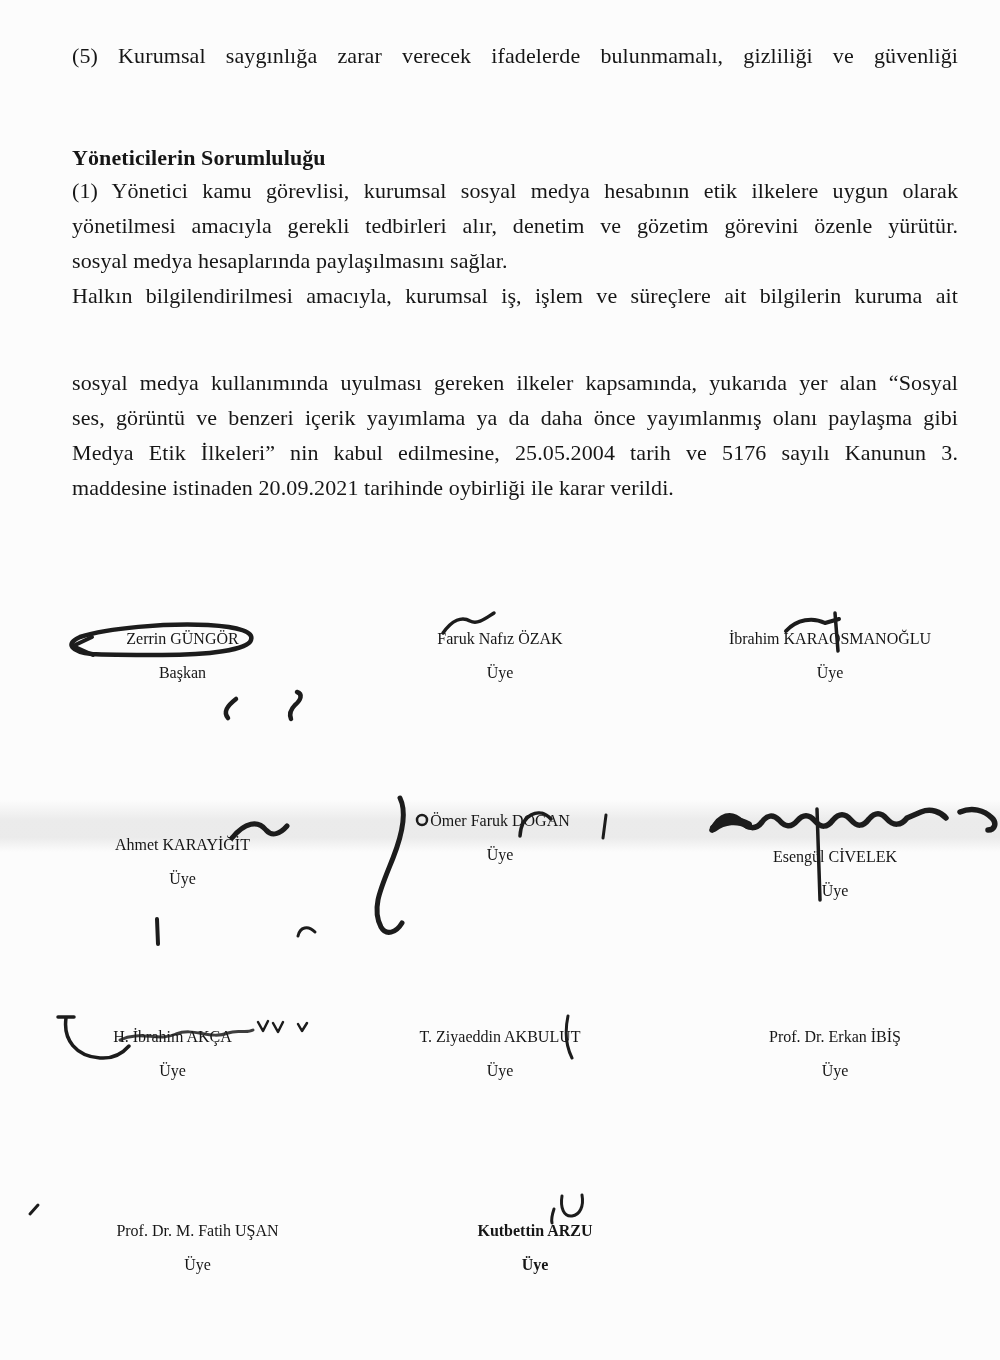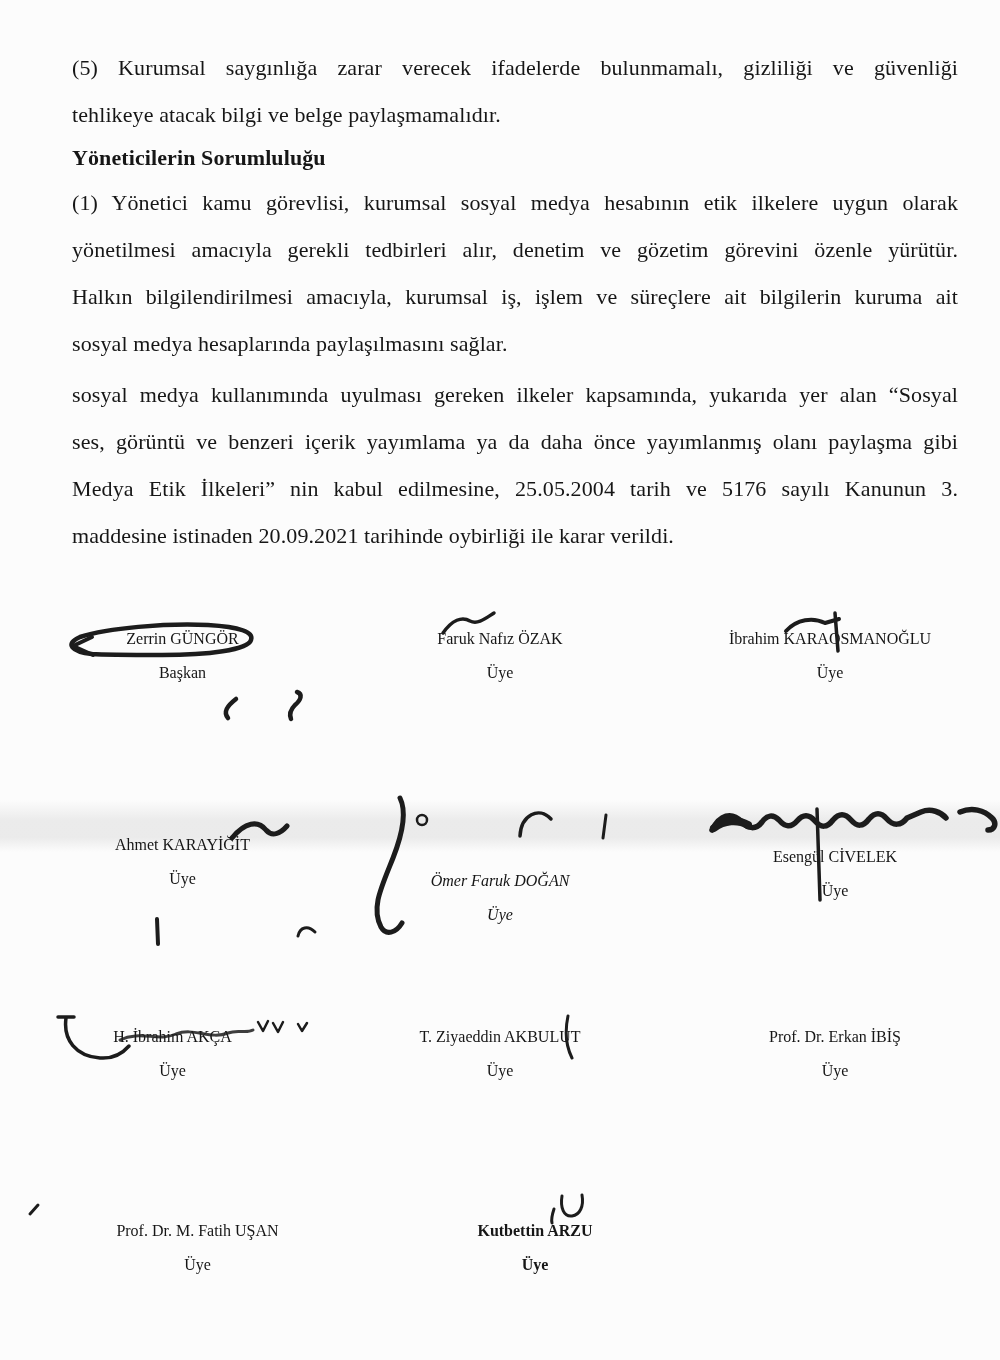--- a/index.html
+++ b/index.html
@@ -14,49 +14,48 @@
   
   .scan-band{
     position:absolute;left:0;width:1000px;height:52px;top:800px;
     background:linear-gradient(to bottom, rgba(236,236,236,0) 0%, rgba(233,233,233,.9) 40%, rgba(233,233,233,.9) 72%, rgba(236,236,236,0) 100%);
   }
   .text-block{
     position:absolute;left:72px;width:886px;
     font-size:22px;line-height:35px;
     letter-spacing:.1px;
   }
-  .line{ text-align:justify; text-align-last:justify; white-space:normal;margin-top:12px; }
+  .line{ text-align:justify; text-align-last:justify; white-space:normal; }
   .line.last{ text-align:left; text-align-last:left; }
   .line.indent{ padding-left:64px; }
   .heading{ font-weight:bold; }
   .sig{
     position:absolute;text-align:center;
     font-size:16px;line-height:34px;
   }
   .sig .name{ white-space:nowrap; }
   svg.ink{ position:absolute;left:0;top:0;pointer-events:none; }
   svg.ink path{ fill:none;stroke:#1c1c1c;stroke-linecap:round;stroke-linejoin:round; }
 </style>
 </head>
 <body>
 
 <div class="scan-band"></div>
 
 <div class="text-block" style="top:38px;">
   <div class="line">(5) Kurumsal saygınlığa zarar verecek ifadelerde bulunmamalı, gizliliği ve güvenliği</div>
-  <div class="line last">tehlikeye atacak bilgi ve belge paylaşmamalıdır.</div>
 </div>
 
 <div class="text-block heading" style="top:140px;">Yöneticilerin Sorumluluğu</div>
 
 <div class="text-block" style="top:173px;">
   <div class="line">(1) Yönetici kamu görevlisi, kurumsal sosyal medya hesabının etik ilkelere uygun olarak</div>
   <div class="line">yönetilmesi amacıyla gerekli tedbirleri alır, denetim ve gözetim görevini özenle yürütür.</div>
+  <div class="line last">sosyal medya hesaplarında paylaşılmasını sağlar.</div>
   <div class="line">Halkın bilgilendirilmesi amacıyla, kurumsal iş, işlem ve süreçlere ait bilgilerin kuruma ait</div>
-  <div class="line last">sosyal medya hesaplarında paylaşılmasını sağlar.</div>
 </div>
 
 <div class="text-block" style="top:365px;">
   <div class="line">sosyal medya kullanımında uyulması gereken ilkeler kapsamında, yukarıda yer alan “Sosyal</div>
   <div class="line">ses, görüntü ve benzeri içerik yayımlama ya da daha önce yayımlanmış olanı paylaşma gibi</div>
   <div class="line">Medya Etik İlkeleri” nin kabul edilmesine, 25.05.2004 tarih ve 5176 sayılı Kanunun 3.</div>
   <div class="line last">maddesine istinaden 20.09.2021 tarihinde oybirliği ile karar verildi.</div>
 </div>
 
 <div class="sig" style="top:622px;left:40px;width:285px;">
@@ -69,21 +68,21 @@
 </div>
 <div class="sig" style="top:622px;left:660px;width:340px;">
   <div class="name">İbrahim KARAOSMANOĞLU</div>
   <div class="title">Üye</div>
 </div>
 
 <div class="sig" style="top:828px;left:40px;width:285px;">
   <div class="name">Ahmet KARAYİĞİT</div>
   <div class="title">Üye</div>
 </div>
-<div class="sig" style="top:864px;left:370px;width:260px;font-style:italic;">
+<div class="sig" style="top:804px;left:370px;width:260px;">
   <div class="name">Ömer Faruk DOĞAN</div>
   <div class="title">Üye</div>
 </div>
 <div class="sig" style="top:840px;left:690px;width:290px;">
   <div class="name">Esengül CİVELEK</div>
   <div class="title">Üye</div>
 </div>
 
 <div class="sig" style="top:1020px;left:35px;width:275px;text-align:center;">
   <div class="name">H. İbrahim AKÇA</div>

